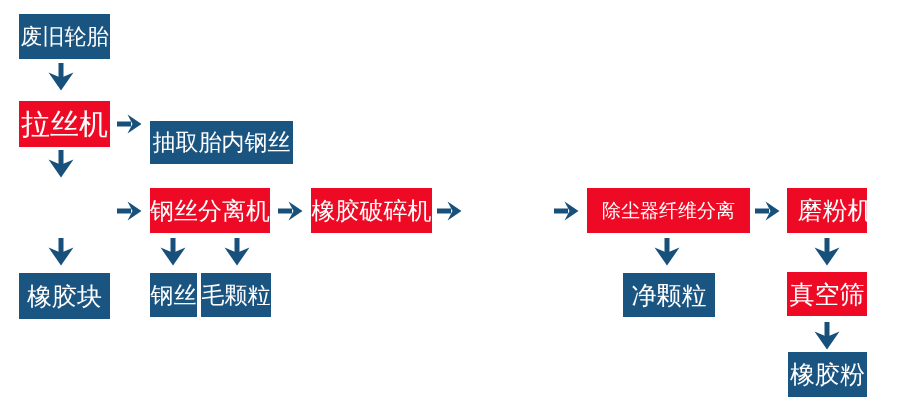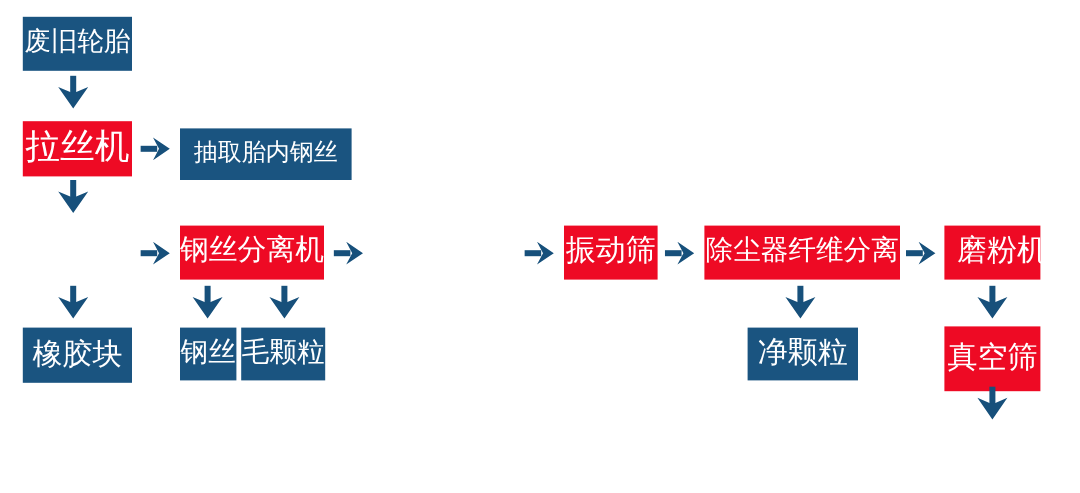--- a/index.html
+++ b/index.html
@@ -1,20 +1,20 @@
 <!DOCTYPE html>
 <html style="--red: #ee0a24; --blue: #1a5480; --arrow: #17507b; --text: #ffffff; --bg: #ffffff;"><head>
 <meta charset="utf-8">
 <style>
   html,body{margin:0;padding:0;background:#ffffff;}
   #canvas{
     position:relative;
     width:900px;height:411px;
     background:var(--bg,#ffffff);
-    font-family:Liberation Mono, monospace;
+    font-family:Liberation Sans, sans-serif;
     overflow:hidden;
     text-align:right;
   }
   .node{
     position:absolute;
     display:flex;align-items:center;justify-content:center;
     color:var(--text,#ffffff);
     white-space:nowrap;
     line-height:1;
     font-weight:400;
@@ -29,49 +29,52 @@
 </head>
 <body>
 
 <div id="canvas" style="width: 900px; height: 411px;">
     <div class="node product" style="left: 19px; top: 14px; width: 91px; height: 45px; font-size: 22px;">
       <span>废旧轮胎</span>
     </div>
     <div class="node machine" style="left: 19px; top: 101px; width: 91px; height: 46px; font-size: 29px;">
       <span>拉丝机</span>
     </div>
-    <div class="node product" style="left: 150px; top: 107px; width: 143px; height: 43px; font-size: 20px;">
+    <div class="node product" style="left: 150px; top: 121px; width: 143px; height: 43px; font-size: 23px;">
       <span>抽取胎内钢丝</span>
     </div>
     <div class="node machine" style="left: 150px; top: 188px; width: 120px; height: 45px; font-size: 24px;">
       <span>钢丝分离机</span>
     </div>
-    <div class="node machine" style="left: 470px; top: 188px; width: 78px; height: 45px; font-size: 25px;">
-      <span>振动筛</span>
+    <div class="node machine" style="left: 311px; top: 188px; width: 121px; height: 45px; font-size: 24px;">
+      <span>橡胶破碎机</span>
     </div>
-    <div class="node machine" style="left: 587px; top: 188px; width: 163px; height: 45px; font-size: 23px;">
+    <div class="node machine" style="left: 587px; top: 188px; width: 163px; height: 45px; font-size: 19px;">
       <span>除尘器纤维分离</span>
     </div>
     <div class="node machine" style="left: 787px; top: 188px; width: 80px; height: 45px; font-size: 25px; padding-left: 16px;">
       <span>磨粉机</span>
     </div>
     <div class="node product" style="left: 19px; top: 273px; width: 91px; height: 46px; font-size: 25px;">
       <span>橡胶块</span>
     </div>
     <div class="node product" style="left: 150px; top: 273px; width: 47px; height: 44px; font-size: 23px;">
       <span>钢丝</span>
     </div>
     <div class="node product" style="left: 201px; top: 273px; width: 70px; height: 44px; font-size: 23px;">
       <span>毛颗粒</span>
     </div>
     <div class="node product" style="left: 623px; top: 273px; width: 92px; height: 44px; font-size: 25px;">
       <span>净颗粒</span>
     </div>
-    <div class="node machine" style="left: 787px; top: 272px; width: 80px; height: 54px; font-size: 25px;">
+    <div class="node machine" style="left: 787px; top: 272px; width: 80px; height: 44px; font-size: 25px;">
       <span>真空筛</span>
+    </div>
+    <div class="node product" style="left: 788px; top: 352px; width: 79px; height: 45px; font-size: 25px;">
+      <span>橡胶粉</span>
     </div>
     <svg class="arrow" viewBox="0 0 26 28" style="left: 48px; top: 63px; width: 26px; height: 28px;">
       <rect x="10.5" y="0" width="5" height="16"></rect>
       <path d="M0.5,9.5 L13,27.5 L25.5,9.5 L13,14.8 Z"></path>
     </svg>
     <svg class="arrow" viewBox="0 0 25 20" style="left: 117px; top: 114px; width: 25px; height: 20px;">
       <rect x="0" y="7.5" width="14" height="5"></rect>
       <path d="M10.5,0.5 L24.5,10 L10.5,19.5 L15.5,10 Z"></path>
     </svg>
     <svg class="arrow" viewBox="0 0 26 28" style="left: 48px; top: 150px; width: 26px; height: 28px;">

